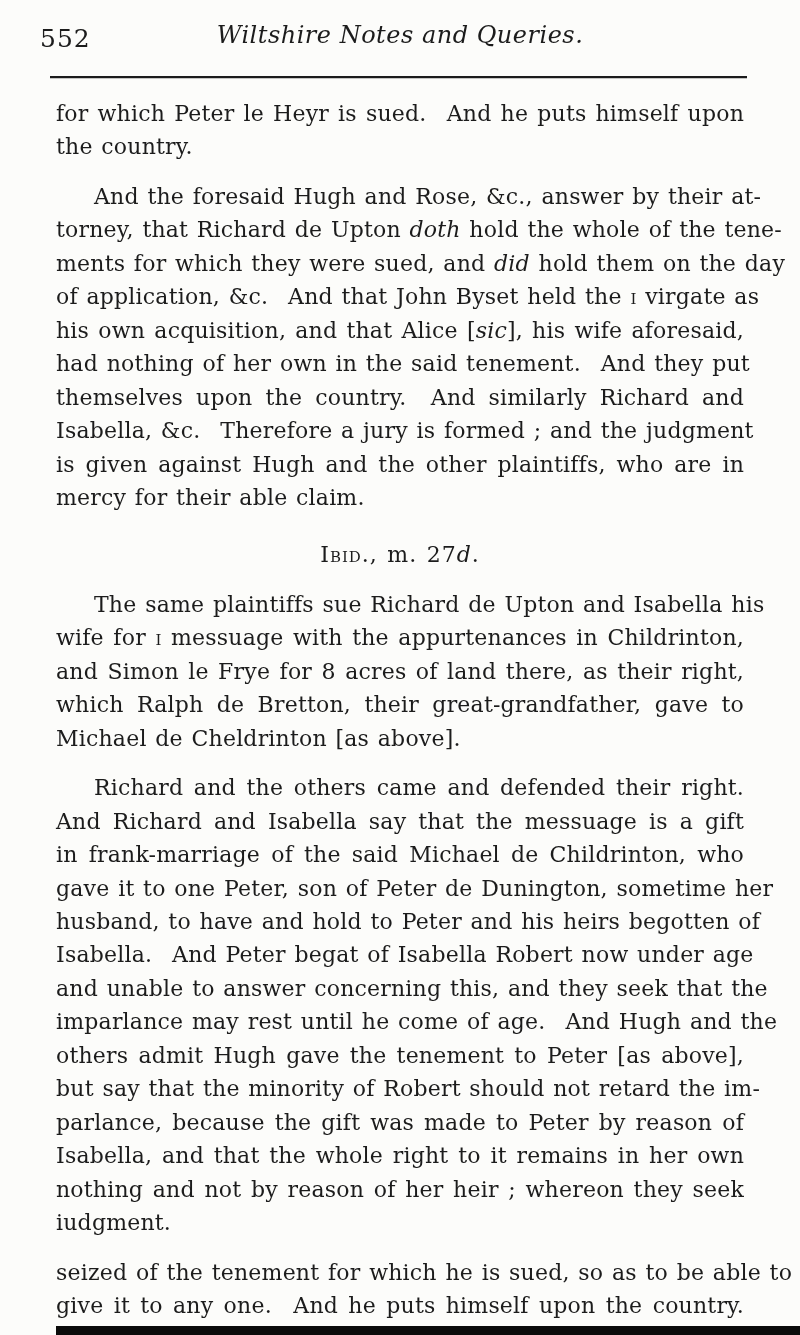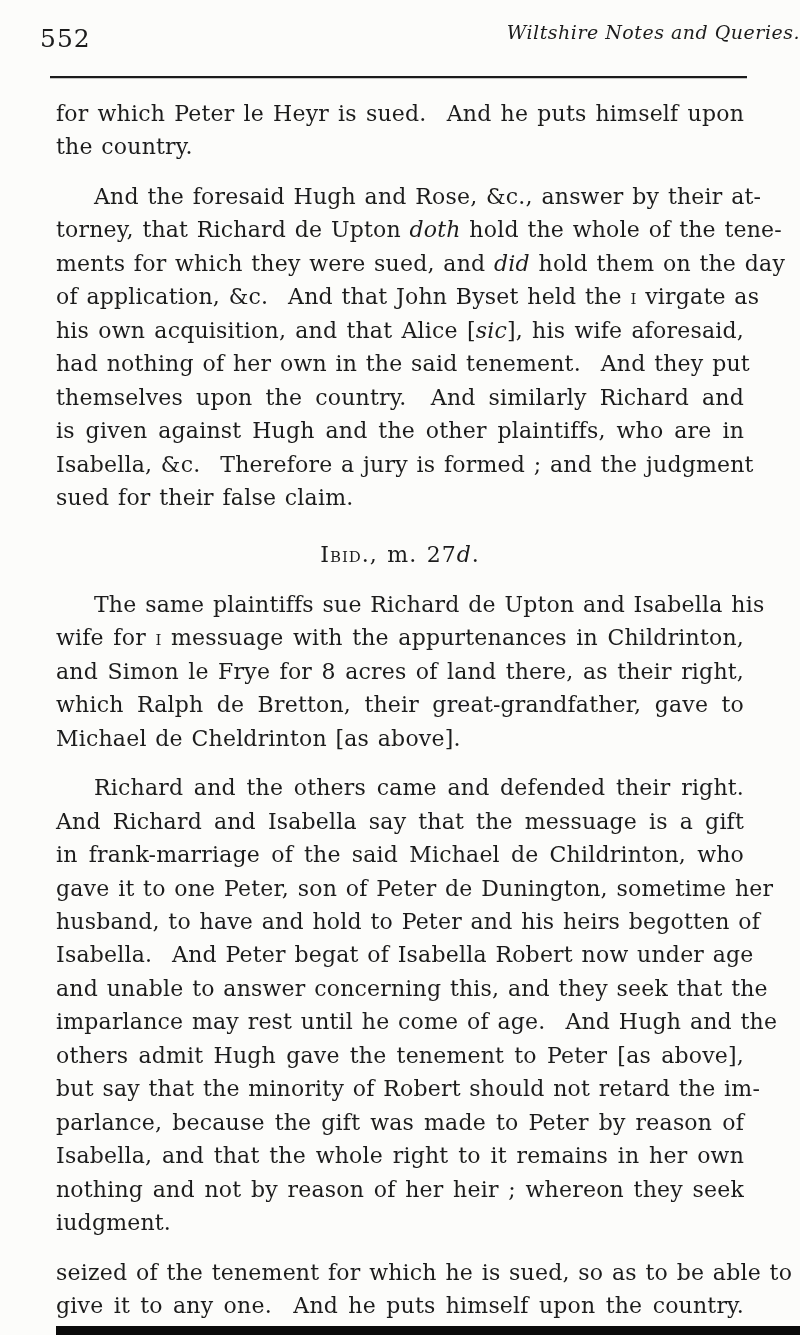--- a/index.html
+++ b/index.html
@@ -13,23 +13,23 @@
   }
   .page { position: relative; width: 800px; height: 1335px; }
 
   
   .header { position: relative; padding-top: 21px; height: 42px; }
   .page-number {
     position: absolute; left: 40px; top: 24px;
     font-size: 25px; letter-spacing: 1px;
   }
   .running-title {
-    text-align: right;
+    text-align: center;
     font-style: italic;
-    font-size: 19px;
+    font-size: 24px;
     letter-spacing: 0.5px;
   }
   .header-rule {
     height: 2px;
     background: #1b1b1b;
     margin: 13px 53px 0 50px;
     box-shadow: 0 1px 0 rgba(27,27,27,0.25);
   }
 
   
@@ -79,23 +79,23 @@
         <div class="line last">the country.</div>
       </div>
       <div class="para">
         <div class="line indent">And the foresaid Hugh and Rose, &amp;c., answer by their at-</div>
         <div class="line">torney, that Richard de Upton <i>doth</i> hold the whole of the tene-</div>
         <div class="line">ments for which they were sued, and <i>did</i> hold them on the day</div>
         <div class="line">of application, &amp;c.  And that John Byset held the <span class="sc">i</span> virgate as</div>
         <div class="line">his own acquisition, and that Alice [<i>sic</i>], his wife aforesaid,</div>
         <div class="line">had nothing of her own in the said tenement.  And they put</div>
         <div class="line">themselves upon the country.  And similarly Richard and</div>
+        <div class="line">Isabella, &amp;c.  Therefore a jury is formed ; and the judgment</div>
         <div class="line">is given against Hugh and the other plaintiffs, who are in</div>
-        <div class="line">Isabella, &amp;c.  Therefore a jury is formed ; and the judgment</div>
-        <div class="line last">sued for their false claim.</div>
+        <div class="line last">mercy for their able claim.</div>
       </div>
       <div class="heading"><span class="sc">Ibid.,</span> m. 27<i>d</i>.</div>
       <div class="para">
         <div class="line indent">The same plaintiffs sue Richard de Upton and Isabella his</div>
         <div class="line">wife for <span class="sc">i</span> messuage with the appurtenances in Childrinton,</div>
         <div class="line">and Simon le Frye for 8 acres of land there, as their right,</div>
         <div class="line">which Ralph de Bretton, their great-grandfather, gave to</div>
         <div class="line last">Michael de Cheldrinton [as above].</div>
       </div>
       <div class="para">

